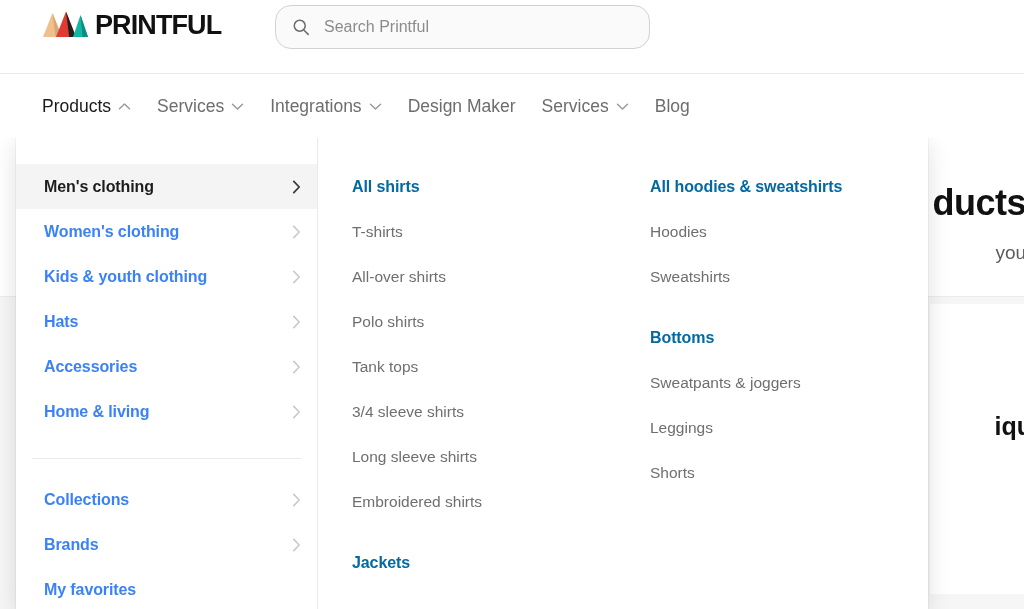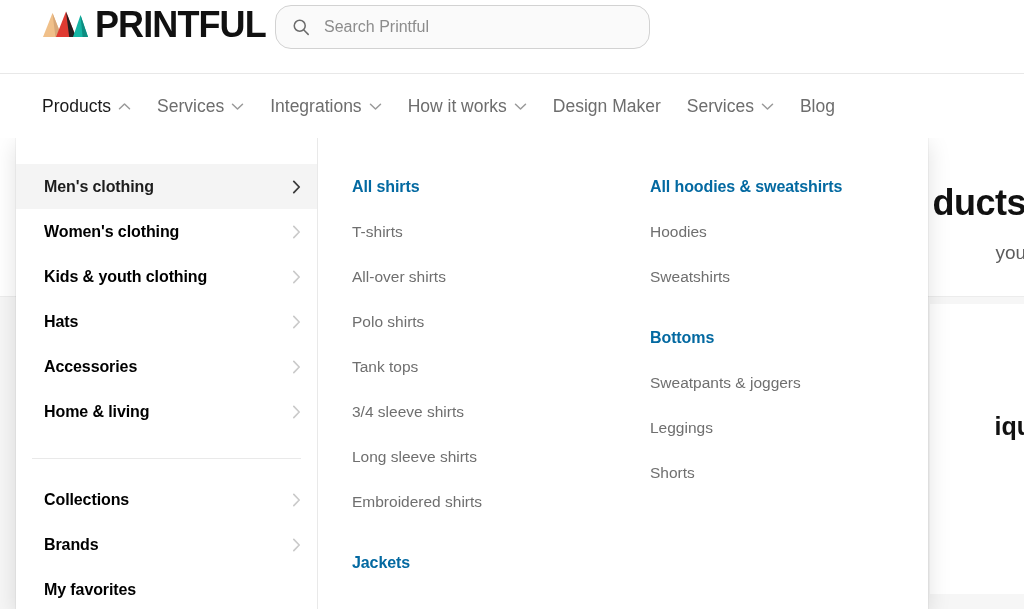--- a/index.html
+++ b/index.html
@@ -19,21 +19,21 @@
     position: absolute; left:0; top:0; width:1024px; height:74px;
     background:#fff; border-bottom:1px solid #e8e8e8;
     z-index: 30;
   }
   .logo {
     position:absolute; left:42px; top:11px;
     display:flex; align-items:center; gap:7px;
   }
   .logo-mark { width:46px; height:28px; display:block; }
   .logo-word {
-    font-size:36px; font-weight:bold; letter-spacing:-0.9px;
+    font-size:27px; font-weight:bold; letter-spacing:-0.9px;
     color:#111111; line-height:28px;
     font-family:"Liberation Sans", sans-serif;
   }
 
   .searchbox {
     position:absolute; left:275px; top:5px;
     width:375px; height:44px;
     background:#fafafa;
     border:1px solid #d2d2d2;
     border-radius:16px;
@@ -111,21 +111,21 @@
     padding-top:26px;
   }
   .cat {
     position:relative;
     display:flex; align-items:center; justify-content:space-between;
     height:45px; padding:0 16px 0 28px;
     cursor:pointer;
   }
   .cat.active { background:#f4f4f4; }
   .cat-label {
-    font-size:16px; font-weight:bold; color:#000000;
+    font-size:16px; font-weight:bold; color:#3b82f6;
     letter-spacing:-0.1px;
   }
   .cat.active .cat-label { color:#1d1d1d; }
   .cat-arrow { width:9px; height:14px; display:block; flex:none; opacity:.55; }
   .cat.active .cat-arrow { opacity:1; }
   .cat-sep {
     margin:24px 16px 18px 16px; height:1px; background:#e9e9e9;
   }
 
   
@@ -198,26 +198,20 @@
       </svg>
     </div>
 
     <div class="nav-item">
       <span>Integrations</span>
       <svg class="chev" viewBox="0 0 13 9">
         <polyline points="1.5,2.2 6.5,7 11.5,2.2" fill="none" stroke="#9a9a9a" stroke-width="1.5" stroke-linecap="round" stroke-linejoin="round"></polyline>
       </svg>
     </div>
 
-    <div class="nav-item">
-      <span>How it works</span>
-      <svg class="chev" viewBox="0 0 13 9">
-        <polyline points="1.5,2.2 6.5,7 11.5,2.2" fill="none" stroke="#9a9a9a" stroke-width="1.5" stroke-linecap="round" stroke-linejoin="round"></polyline>
-      </svg>
-    </div>
 
     <div class="nav-item">
       <span>Design Maker</span>
     </div>
 
     <div class="nav-item">
       <span>Services</span>
       <svg class="chev" viewBox="0 0 13 9">
         <polyline points="1.5,2.2 6.5,7 11.5,2.2" fill="none" stroke="#9a9a9a" stroke-width="1.5" stroke-linecap="round" stroke-linejoin="round"></polyline>
       </svg>

